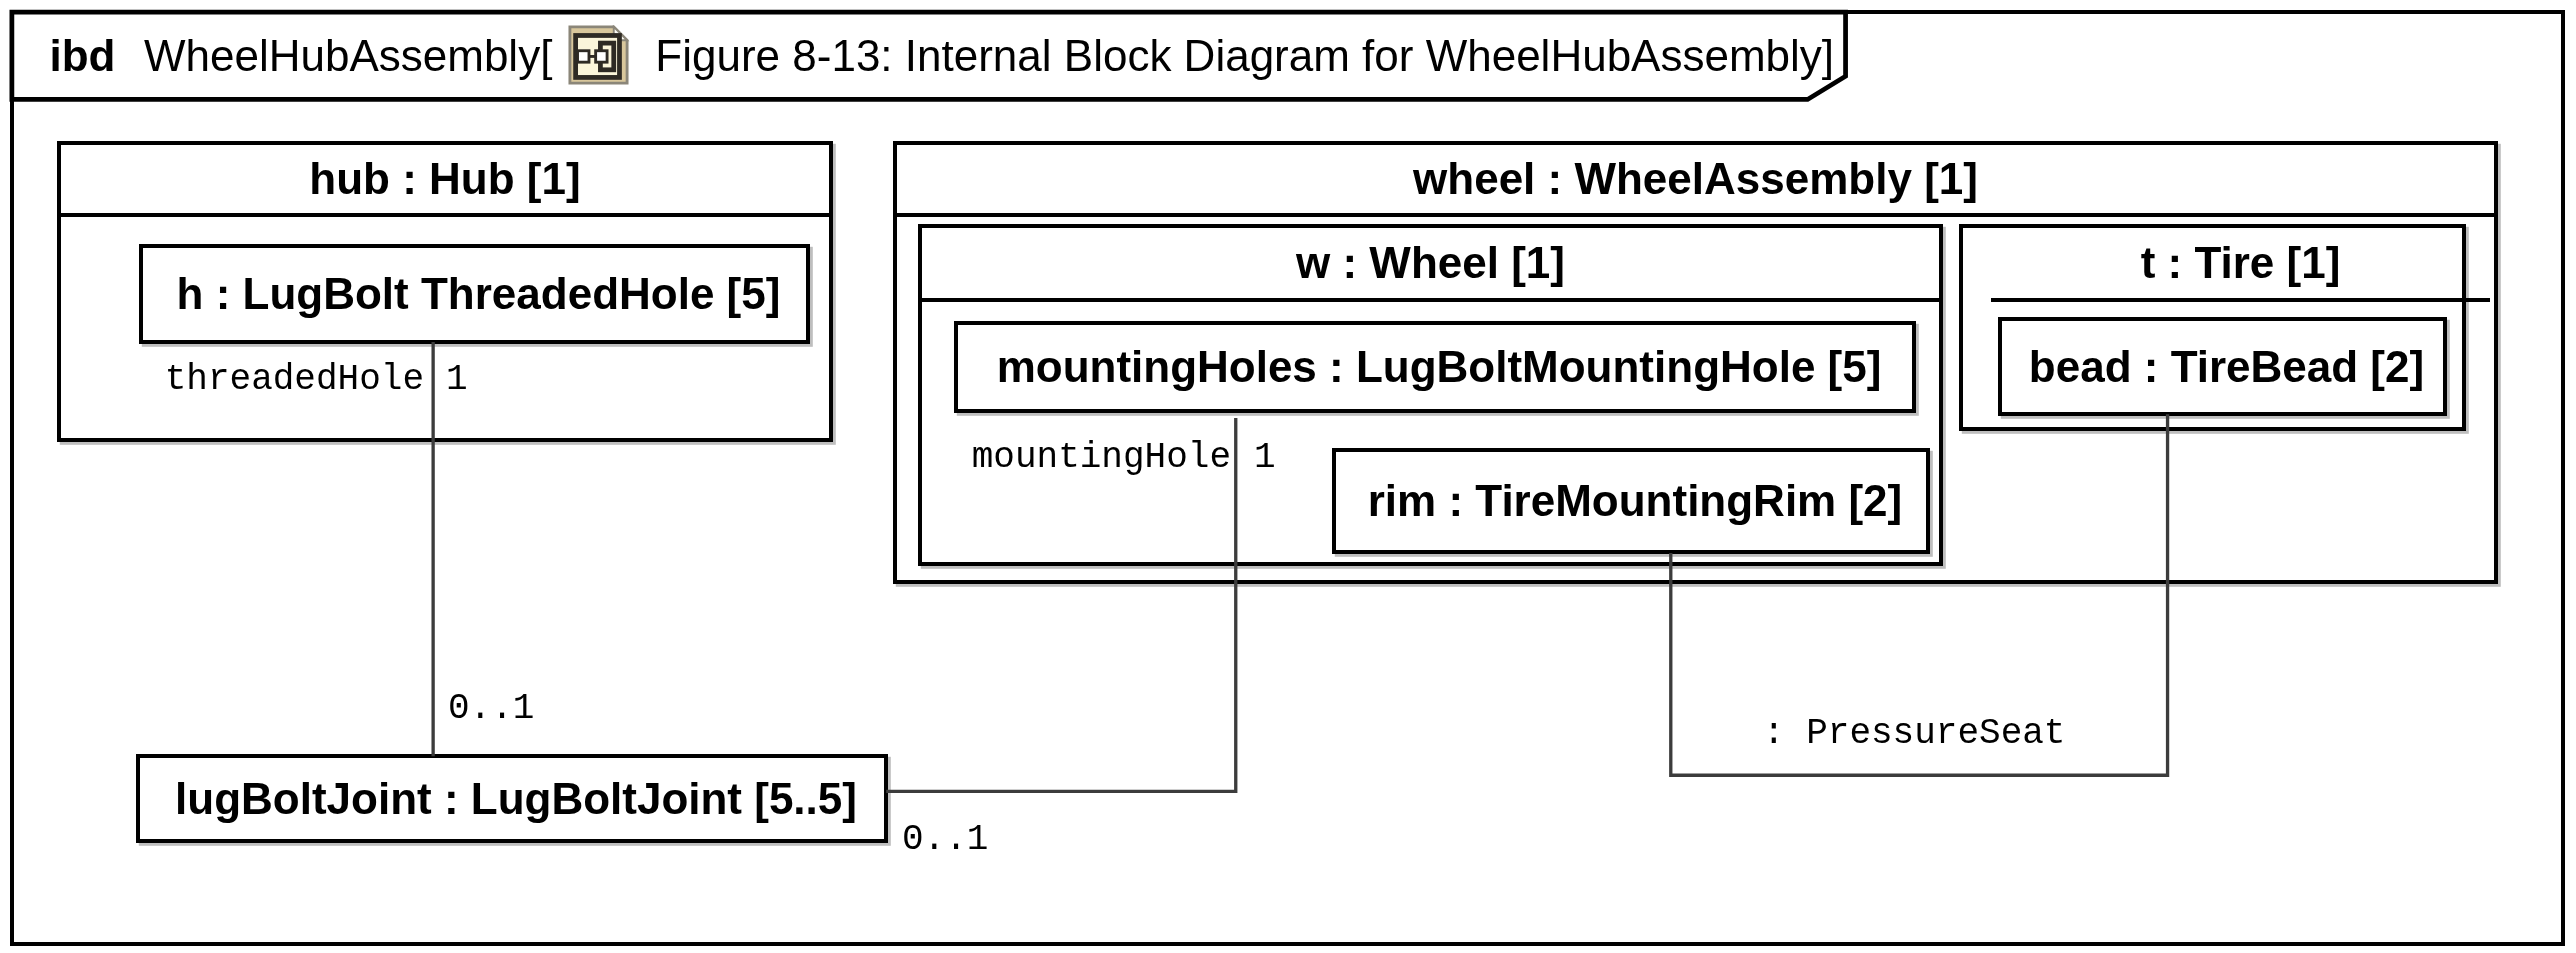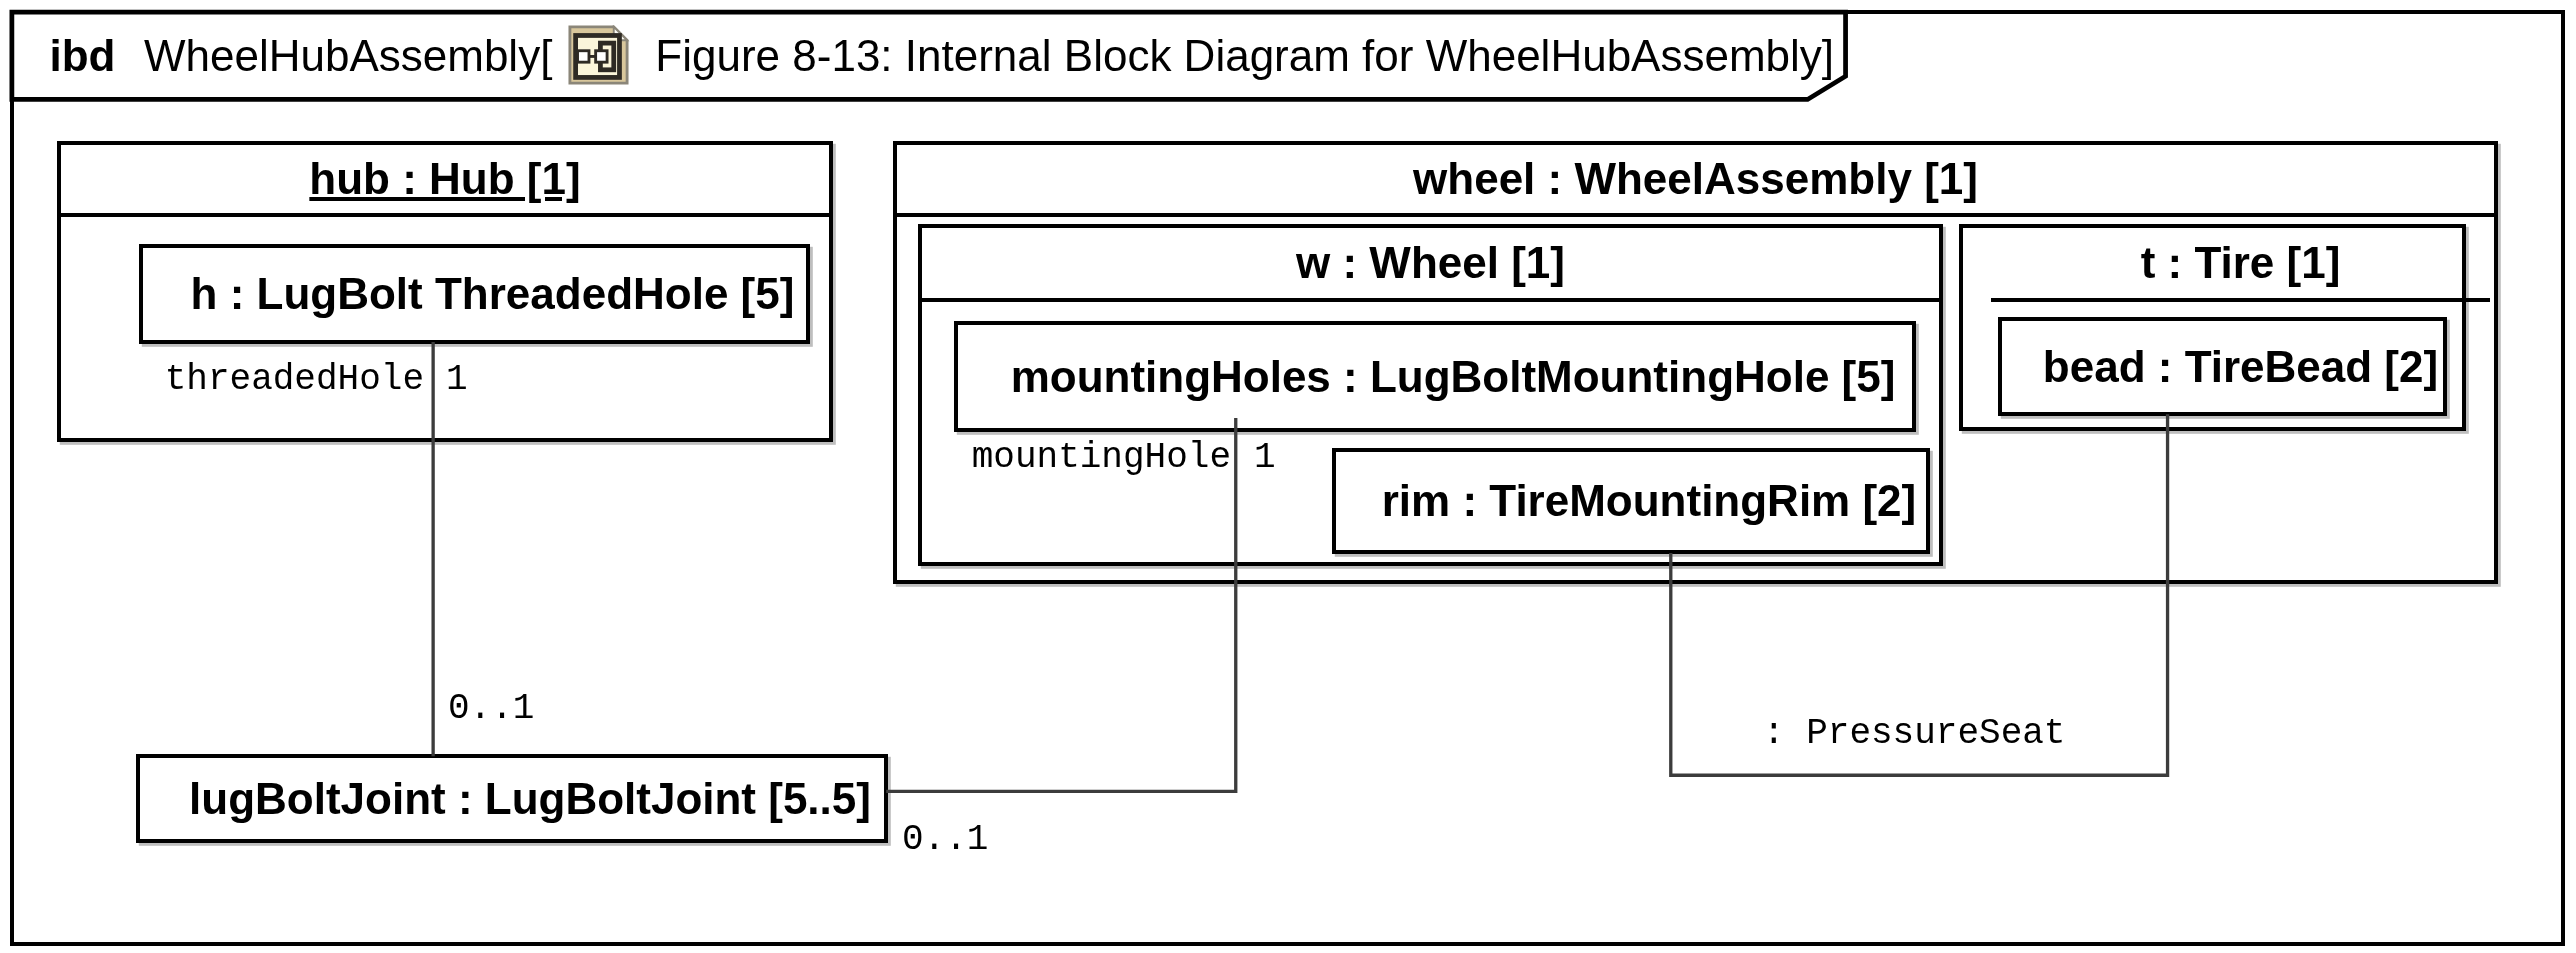--- a/index.html
+++ b/index.html
@@ -30,21 +30,21 @@
     z-index:3;box-shadow:2.8px 2.8px 0 rgba(125,125,125,0.5);
   }
   .blockbox{z-index:2;}
   .partbox{z-index:4;}
   .box .hdr{
     width:100%;height:72px;border-bottom:4.7px solid #000;box-sizing:border-box;
     display:flex;align-items:center;justify-content:center;
     font-weight:bold;font-size:44px;
   }
   .center-label{
-    position:absolute;left:18px;top:0;width:100%;height:100%;
+    position:absolute;left:4px;top:0;width:100%;height:100%;
     display:flex;align-items:center;justify-content:center;
     font-weight:bold;font-size:44px;
   }
   
   .clabel{
     position:absolute;font-size:36px;line-height:49px;z-index:5;white-space:pre;font-family:Liberation Mono, monospace;
   }
   .r{text-align:right;}
 </style>
 </head>
@@ -65,37 +65,37 @@
       <path d="M49,2 L63,16 H49 Z" fill="#fdfcf6" stroke="#8b8679" stroke-width="2"></path>
       <rect x="9" y="11" width="46" height="44" fill="#fbf5da" stroke="#2e2a24" stroke-width="5"></rect>
       <rect x="35" y="19" width="14" height="28" fill="none" stroke="#2e2a24" stroke-width="5"></rect>
       <line x1="14" y1="33" x2="36" y2="33" stroke="#2e2a24" stroke-width="3"></line>
       <rect x="11" y="27" width="12" height="12" fill="#ffffff" stroke="#2e2a24" stroke-width="3"></rect>
       <rect x="30" y="27" width="12" height="12" fill="#ffffff" stroke="#2e2a24" stroke-width="3"></rect>
     </svg>
     <span>Figure 8-13: Internal Block Diagram for WheelHubAssembly]</span>
   </div>
 
-  <div class="box blockbox" style="left:57px;top:141px;width:776px;height:301px;text-decoration:underline;">
+  <div class="box blockbox" style="left:57px;top:141px;width:776px;height:301px;">
     <div class="hdr">hub : Hub [1]</div>
   </div>
   <div class="box partbox" style="left:139px;top:244px;width:671px;height:100px;">
     <div class="center-label">h : LugBolt ThreadedHole [5]</div>
   </div>
   <div class="clabel r" style="left:139px;top:355px;width:285px;">threadedHole</div>
   <div class="clabel" style="left:446px;top:355px;">1</div>
 
   <div class="box blockbox" style="left:893px;top:141px;width:1605px;height:443px;">
     <div class="hdr">wheel : WheelAssembly [1]</div>
   </div>
 
   <div class="box blockbox" style="left:918px;top:224px;width:1025px;height:342px;">
     <div class="hdr" style="height:74px;">w : Wheel [1]</div>
   </div>
-  <div class="box partbox" style="left:954px;top:321px;width:962px;height:111px;">
+  <div class="box partbox" style="left:954px;top:321px;width:962px;height:92px;">
     <div class="center-label">mountingHoles : LugBoltMountingHole [5]</div>
   </div>
   <div class="clabel r" style="left:946px;top:433px;width:285px;">mountingHole</div>
   <div class="clabel" style="left:1254px;top:433px;">1</div>
   <div class="box partbox" style="left:1332px;top:448px;width:598px;height:106px;">
     <div class="center-label">rim : TireMountingRim [2]</div>
   </div>
 
   <div class="box blockbox" style="left:1959px;top:224px;width:507px;height:207px;">
     <div class="hdr" style="height:74px;margin-left:28px;">t : Tire [1]</div>

